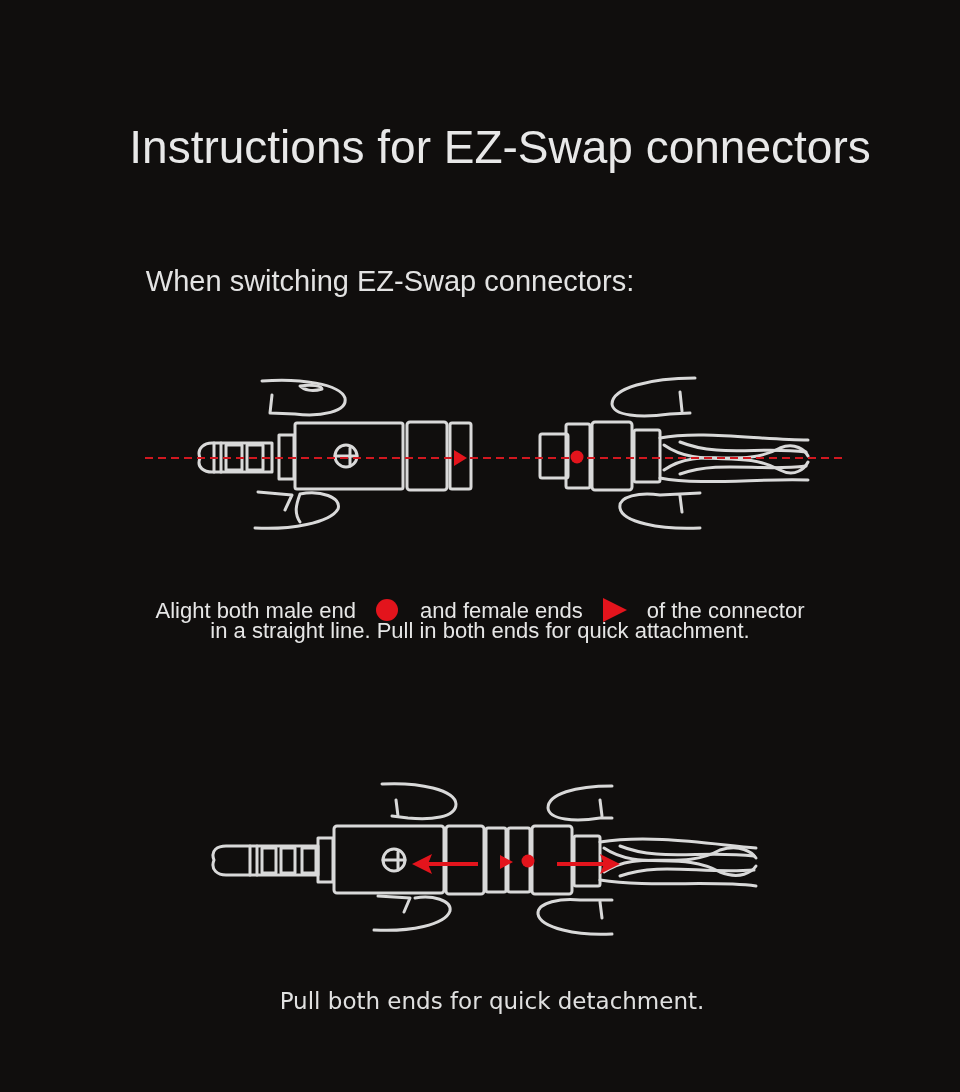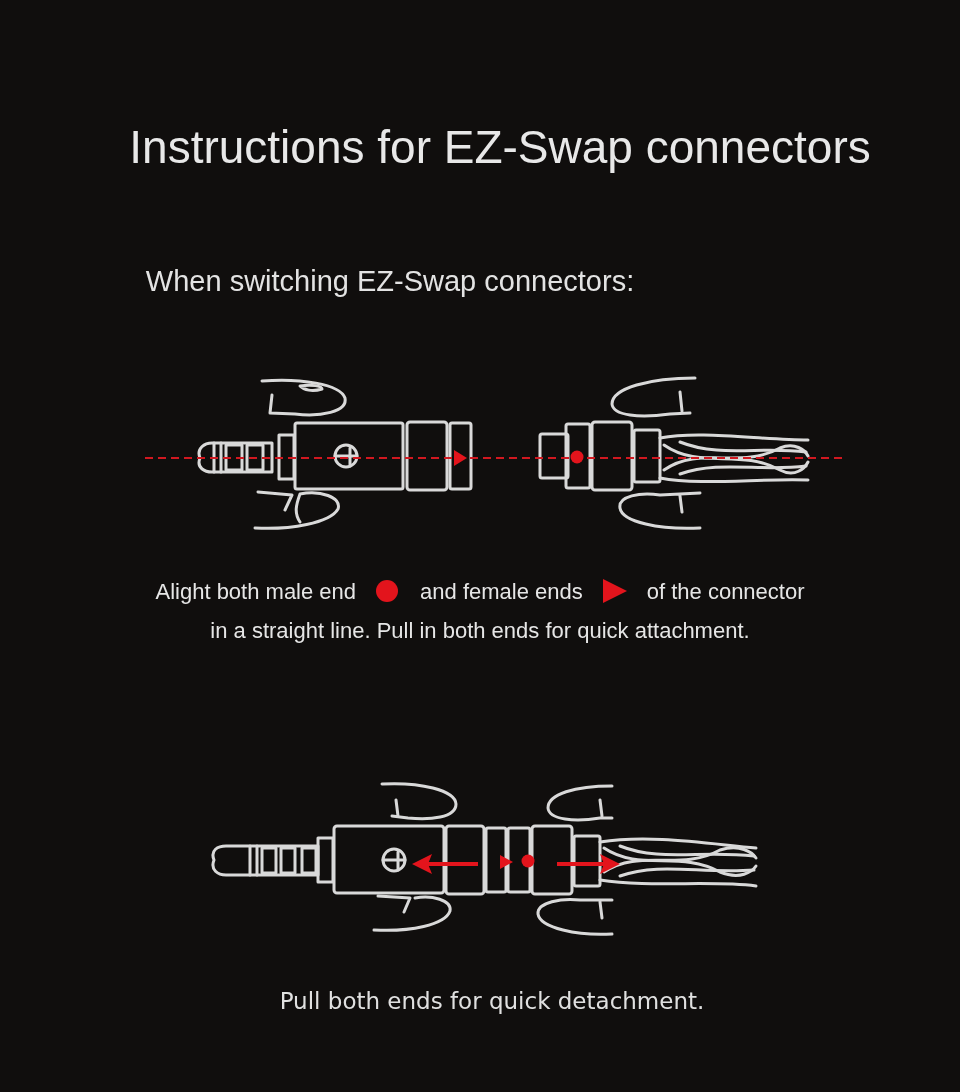--- a/index.html
+++ b/index.html
@@ -21,21 +21,21 @@
       text-align: center;
       font-size: 29px; color: #e3e3e3;
     }
     .diagram { position: absolute; left: 0; width: 960px; }
     #diagram-attach { top: 370px; height: 170px; }
     #diagram-detach { top: 770px; height: 180px; }
     .instr {
       position: absolute; left: 0; width: 960px; text-align: center;
       font-size: 22px; color: #e6e6e6;
     }
-    #instr-line1 { top: 579px; }
+    #instr-line1 { top: 598px; }
     #instr-line2 { top: 618px; }
     .inline-dot {
       display: inline-block; width: 22px; height: 22px; border-radius: 50%;
       background: #e3141c; vertical-align: -3px; margin: 0 22px 0 20px;
     }
     .inline-tri {
       display: inline-block; width: 0; height: 0;
       border-top: 12px solid transparent; border-bottom: 12px solid transparent;
       border-left: 24px solid #e3141c; vertical-align: -4px; margin: 0 20px 0 20px;
     }

